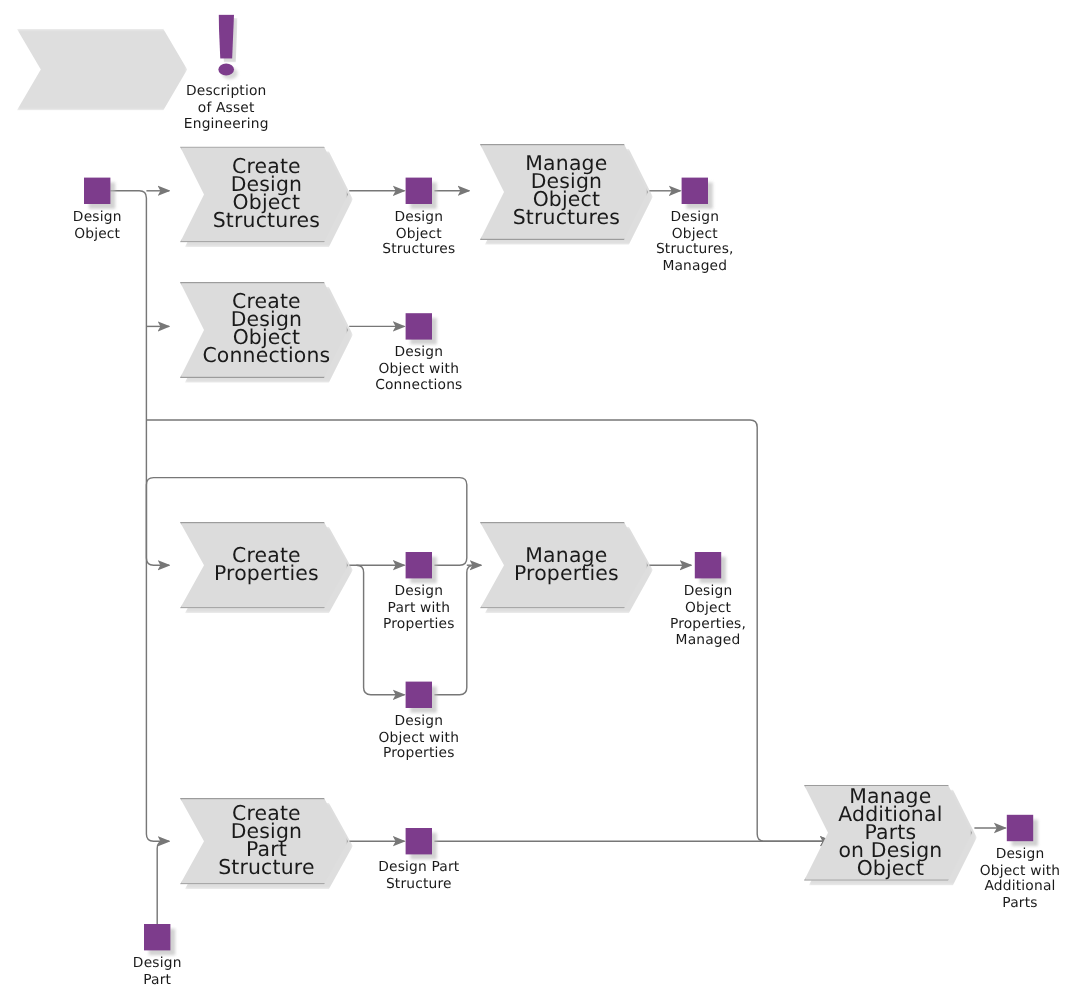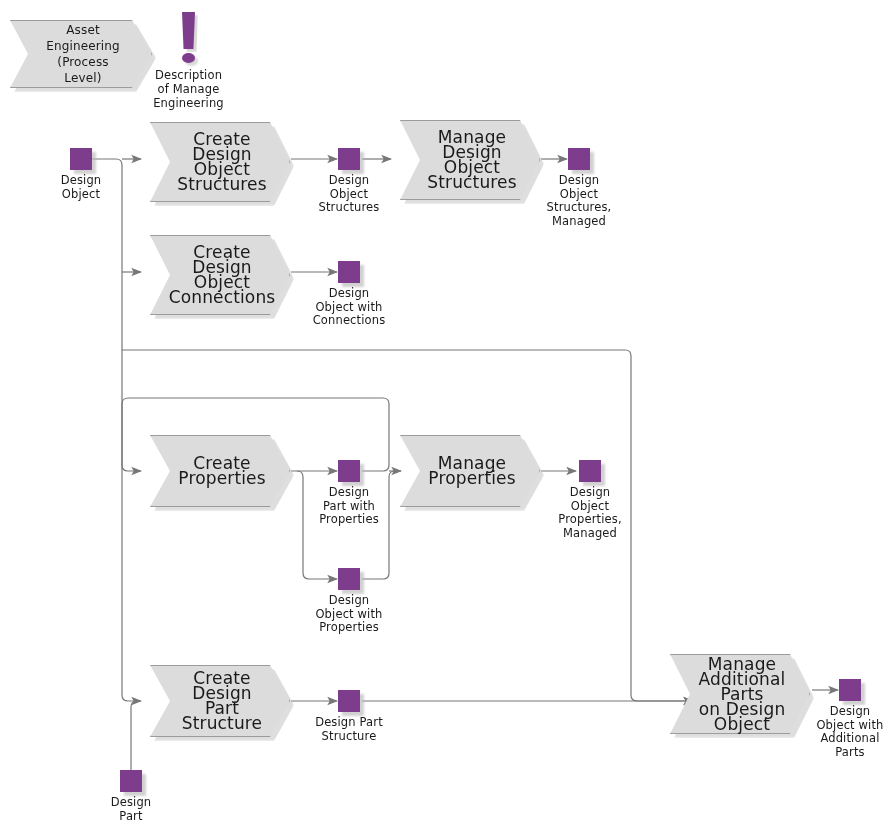--- a/index.html
+++ b/index.html
@@ -140,32 +140,28 @@
 
       <path d="M 362 701 L 693 701" marker-end="url(#arw)"></path>
 
       <path d="M 812 690 L 838 690" marker-end="url(#arw)"></path>
 
       <path d="M 131 770 L 131 707 Q 131 701 137 701"></path>
     </g>
   </svg>
 
   <div class="chev-shadow" style="left:14px;top:24px;width:142px;height:68px;"></div>
-  <div class="chev noleft" style="left:10px;top:20px;width:142px;height:68px;font-size:12px;line-height:16px;">
-    <span class="chev-label">Asset Engineering
-(Process Level)</span>
-  </div>
 
   <div class="note" style="left:182px;top:12px;width:13px;">
     <div class="bar-shadow"></div>
     <div class="bar"></div>
     <div class="dot-shadow"></div>
     <div class="dot"></div>
     <div class="cap" style="left:-45px;width:103px;">Description
-of Manage
+of Asset
 Engineering</div>
   </div>
 
   <div class="chev-shadow" style="left:154px;top:126px;width:140px;height:80px;"></div>
   <div class="chev" style="left:150px;top:122px;width:140px;height:80px;">
     <span class="chev-label">Create
 Design
 Object
 Structures</span>
   </div>

